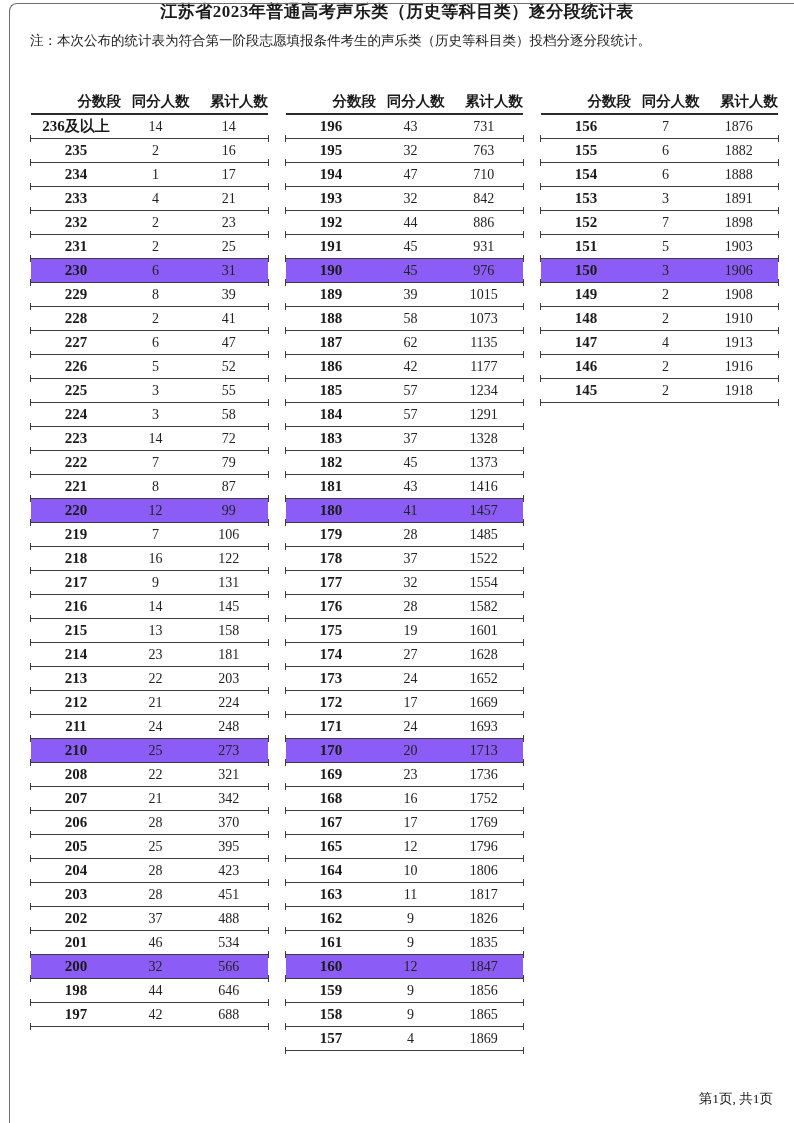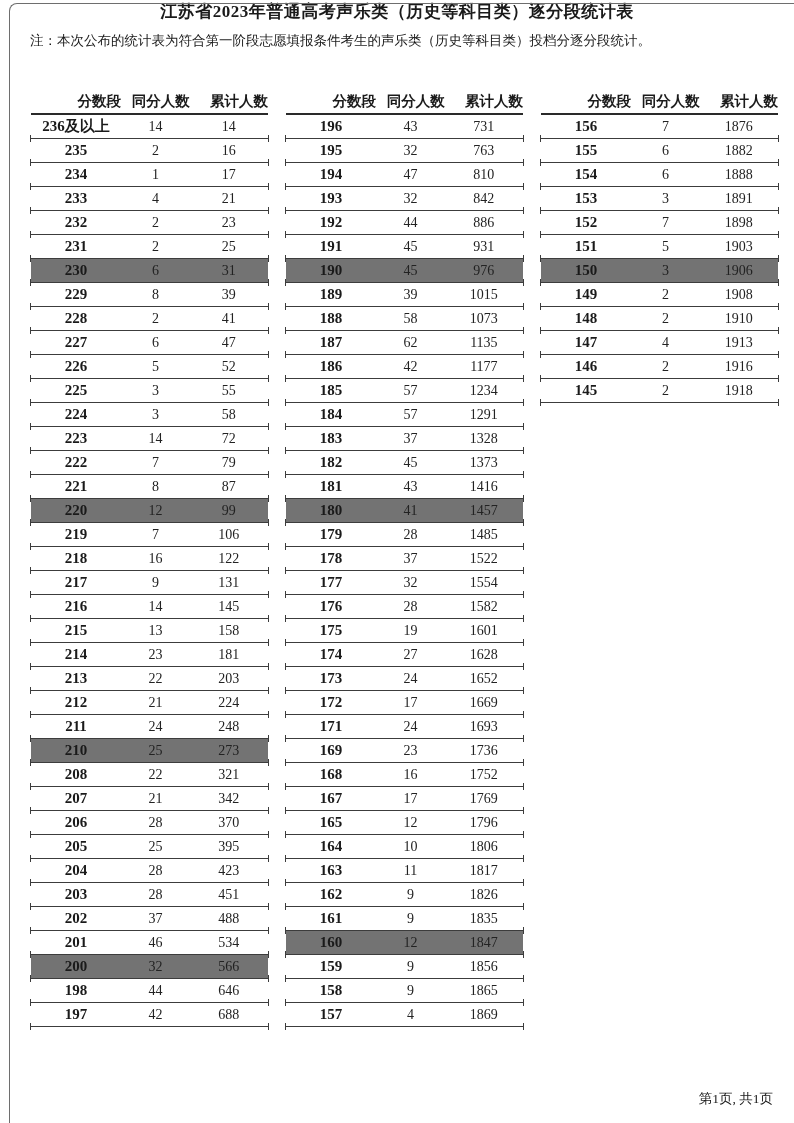--- a/index.html
+++ b/index.html
@@ -73,21 +73,21 @@
   .row::before, .row::after {
     content: "";
     position: absolute;
     bottom: -4px;
     width: 1px;
     height: 7px;
     background: #3c3c3c;
   }
   .row::before { left: -1px; }
   .row::after  { right: -1px; }
-  .row.hl { background: #737373; }
+  .row.hl { background: #8b5cf6; }
   .score-cell {
     font-weight: bold;
     font-size: 15px;
   }
   .num-cell {
     font-size: 14px;
     color: #222222;
   }
   .footer {
     position: absolute;
@@ -320,21 +320,21 @@
           <span class="num-cell">731</span>
         </div>
         <div class="row">
           <span class="score-cell">195</span>
           <span class="num-cell">32</span>
           <span class="num-cell">763</span>
         </div>
         <div class="row">
           <span class="score-cell">194</span>
           <span class="num-cell">47</span>
-          <span class="num-cell">810</span>
+          <span class="num-cell">710</span>
         </div>
         <div class="row">
           <span class="score-cell">193</span>
           <span class="num-cell">32</span>
           <span class="num-cell">842</span>
         </div>
         <div class="row">
           <span class="score-cell">192</span>
           <span class="num-cell">44</span>
           <span class="num-cell">886</span>
@@ -436,20 +436,25 @@
         </div>
         <div class="row">
           <span class="score-cell">172</span>
           <span class="num-cell">17</span>
           <span class="num-cell">1669</span>
         </div>
         <div class="row">
           <span class="score-cell">171</span>
           <span class="num-cell">24</span>
           <span class="num-cell">1693</span>
+        </div>
+        <div class="row hl">
+          <span class="score-cell">170</span>
+          <span class="num-cell">20</span>
+          <span class="num-cell">1713</span>
         </div>
         <div class="row">
           <span class="score-cell">169</span>
           <span class="num-cell">23</span>
           <span class="num-cell">1736</span>
         </div>
         <div class="row">
           <span class="score-cell">168</span>
           <span class="num-cell">16</span>
           <span class="num-cell">1752</span>

